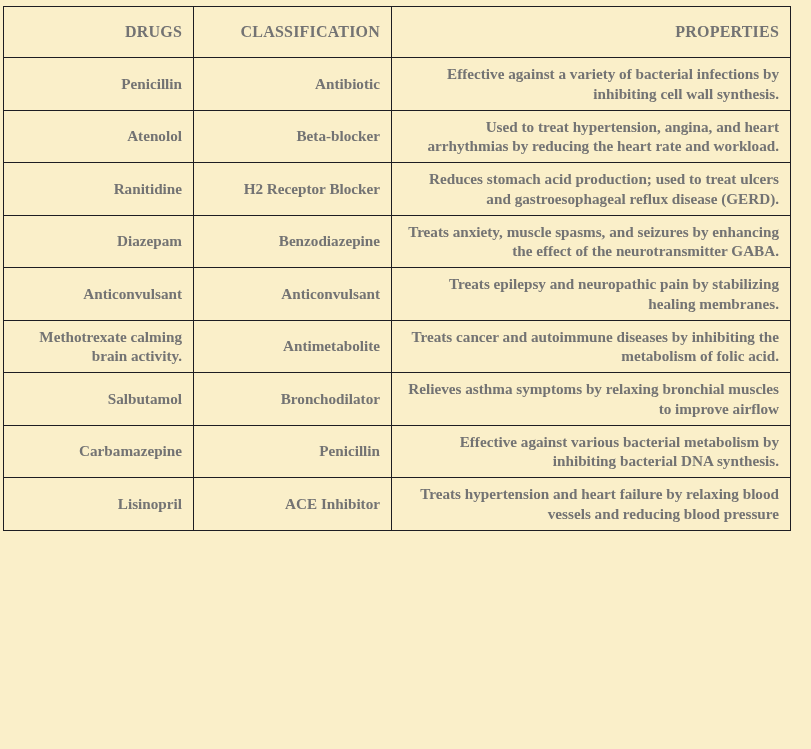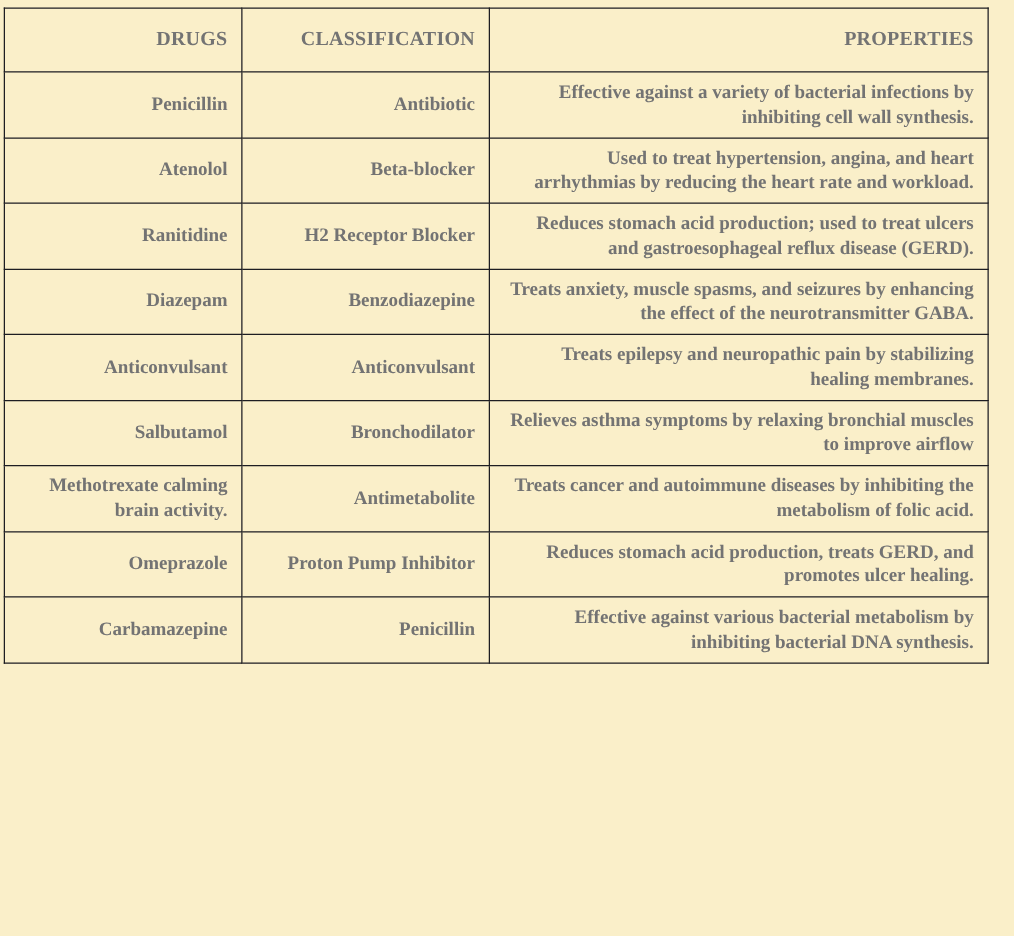--- a/index.html
+++ b/index.html
@@ -117,34 +117,34 @@
           <td class="cell-drug">Diazepam</td>
           <td class="cell-class">Benzodiazepine</td>
           <td class="cell-props">Treats anxiety, muscle spasms, and seizures by enhancing the effect of the neurotransmitter GABA.</td>
         </tr>
         <tr>
           <td class="cell-drug">Anticonvulsant</td>
           <td class="cell-class">Anticonvulsant</td>
           <td class="cell-props">Treats epilepsy and neuropathic pain by stabilizing healing membranes.</td>
         </tr>
         <tr>
-          <td class="cell-drug">Salbutamol</td>
-          <td class="cell-class">Bronchodilator</td>
-          <td class="cell-props">Relieves asthma symptoms by relaxing bronchial muscles to improve airflow</td>
-        </tr>
-        <tr>
           <td class="cell-drug">Methotrexate calming brain activity.</td>
           <td class="cell-class">Antimetabolite</td>
           <td class="cell-props">Treats cancer and autoimmune diseases by inhibiting the metabolism of folic acid.</td>
         </tr>
         <tr>
-          <td class="cell-drug">Omeprazole</td>
-          <td class="cell-class">Proton Pump Inhibitor</td>
-          <td class="cell-props">Reduces stomach acid production, treats GERD, and promotes ulcer healing.</td>
+          <td class="cell-drug">Salbutamol</td>
+          <td class="cell-class">Bronchodilator</td>
+          <td class="cell-props">Relieves asthma symptoms by relaxing bronchial muscles to improve airflow</td>
         </tr>
         <tr>
           <td class="cell-drug">Carbamazepine</td>
           <td class="cell-class">Penicillin</td>
           <td class="cell-props">Effective against various bacterial metabolism by inhibiting bacterial DNA synthesis.</td>
         </tr>
+        <tr>
+          <td class="cell-drug">Lisinopril</td>
+          <td class="cell-class">ACE Inhibitor</td>
+          <td class="cell-props">Treats hypertension and heart failure by relaxing blood vessels and reducing blood pressure</td>
+        </tr>
       </tbody>
   </table>
 </div>
 
 </body></html>

